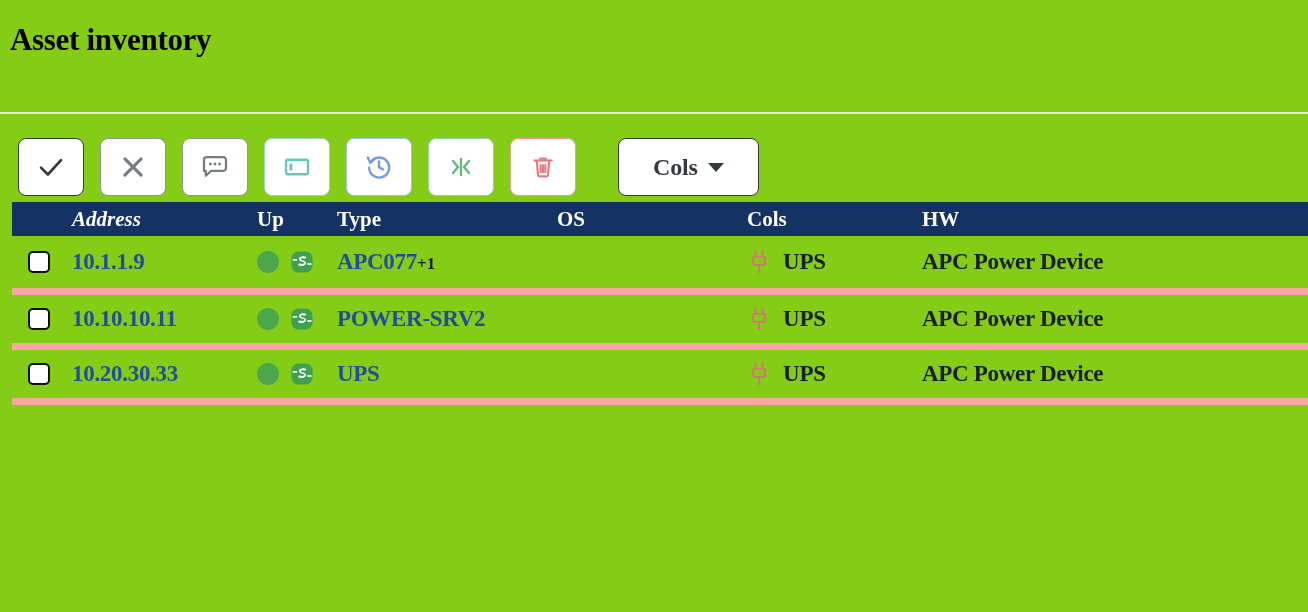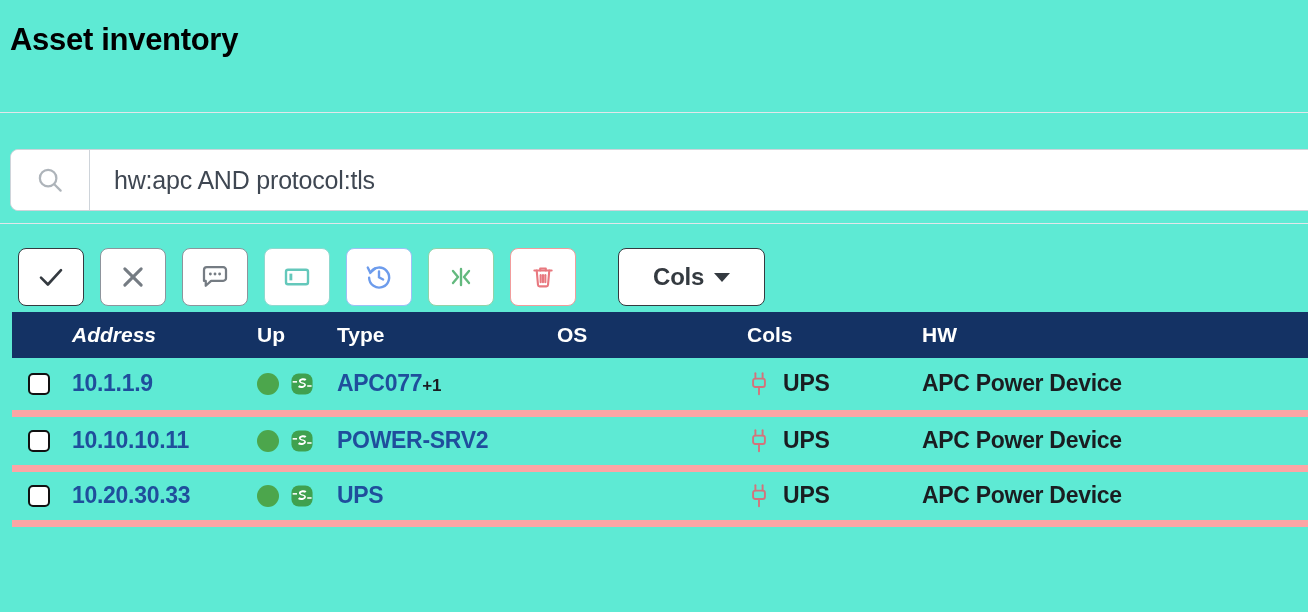--- a/index.html
+++ b/index.html
@@ -6,21 +6,21 @@
   html, body {
     margin: 0;
     padding: 0;
     width: 1308px;
     height: 612px;
     background: #ffffff;
     font-family: "Liberation Sans", sans-serif;
     overflow: hidden;
   }
 
-  .page { width: 1308px; height: 612px; position: relative; background:#5eead4; }
+  .page { width: 1308px; height: 612px; position: relative; background:#84cc16;font-family:Liberation Serif, serif; }
 
   
   .title-area {
     padding: 18px 0 0 10px;
     height: 112px;
   }
   .page-title {
     font-size: 31px;
     font-weight: bold;
     color: #000000;
@@ -126,21 +126,21 @@
     border-collapse: collapse;
     width: 1296px;
     table-layout: fixed;
   }
   table.grid thead th {
     background: #143264;
     color: #ffffff;
     font-size: 21px;
     font-weight: bold;
     text-align: left;
-    height: 46px;
+    height: 34px;
     padding: 0 0 0 0;
     vertical-align: middle;
   }
   th.sorted { font-style: italic; }
 
   .col-chk    { width: 60px; }
   .col-addr   { width: 185px; }
   .col-up     { width: 80px; }
   .col-name   { width: 220px; }
   .col-os     { width: 190px; }
@@ -207,31 +207,20 @@
 </head>
 <body>
 
 <div class="page">
 
   <div class="title-area">
     <h1 class="page-title">Asset inventory</h1>
   </div>
   <div class="rule"></div>
 
-  <div class="search-section">
-    <div class="input-group">
-      <div class="input-prefix">
-        <svg class="magnifier" width="30" height="30" viewBox="0 0 24 24" fill="none" stroke="#aeb4ba" stroke-width="1.8" stroke-linecap="round">
-          <circle cx="10.5" cy="10.5" r="6.6"></circle>
-          <line x1="15.4" y1="15.4" x2="20.5" y2="20.5"></line>
-        </svg>
-      </div>
-      <div class="search-value" title="Search assets">hw:apc AND protocol:tls</div>
-    </div>
-  </div>
   <div class="rule"></div>
 
   <div class="toolbar">
 
     <div class="tbtn dark">
       <svg width="30" height="30" viewBox="0 0 24 24" fill="none" stroke="#343a40" stroke-width="2.1" stroke-linecap="round" stroke-linejoin="round">
         <polyline points="4,12.5 9.5,18 20,6.5"></polyline>
       </svg>
     </div>
 

